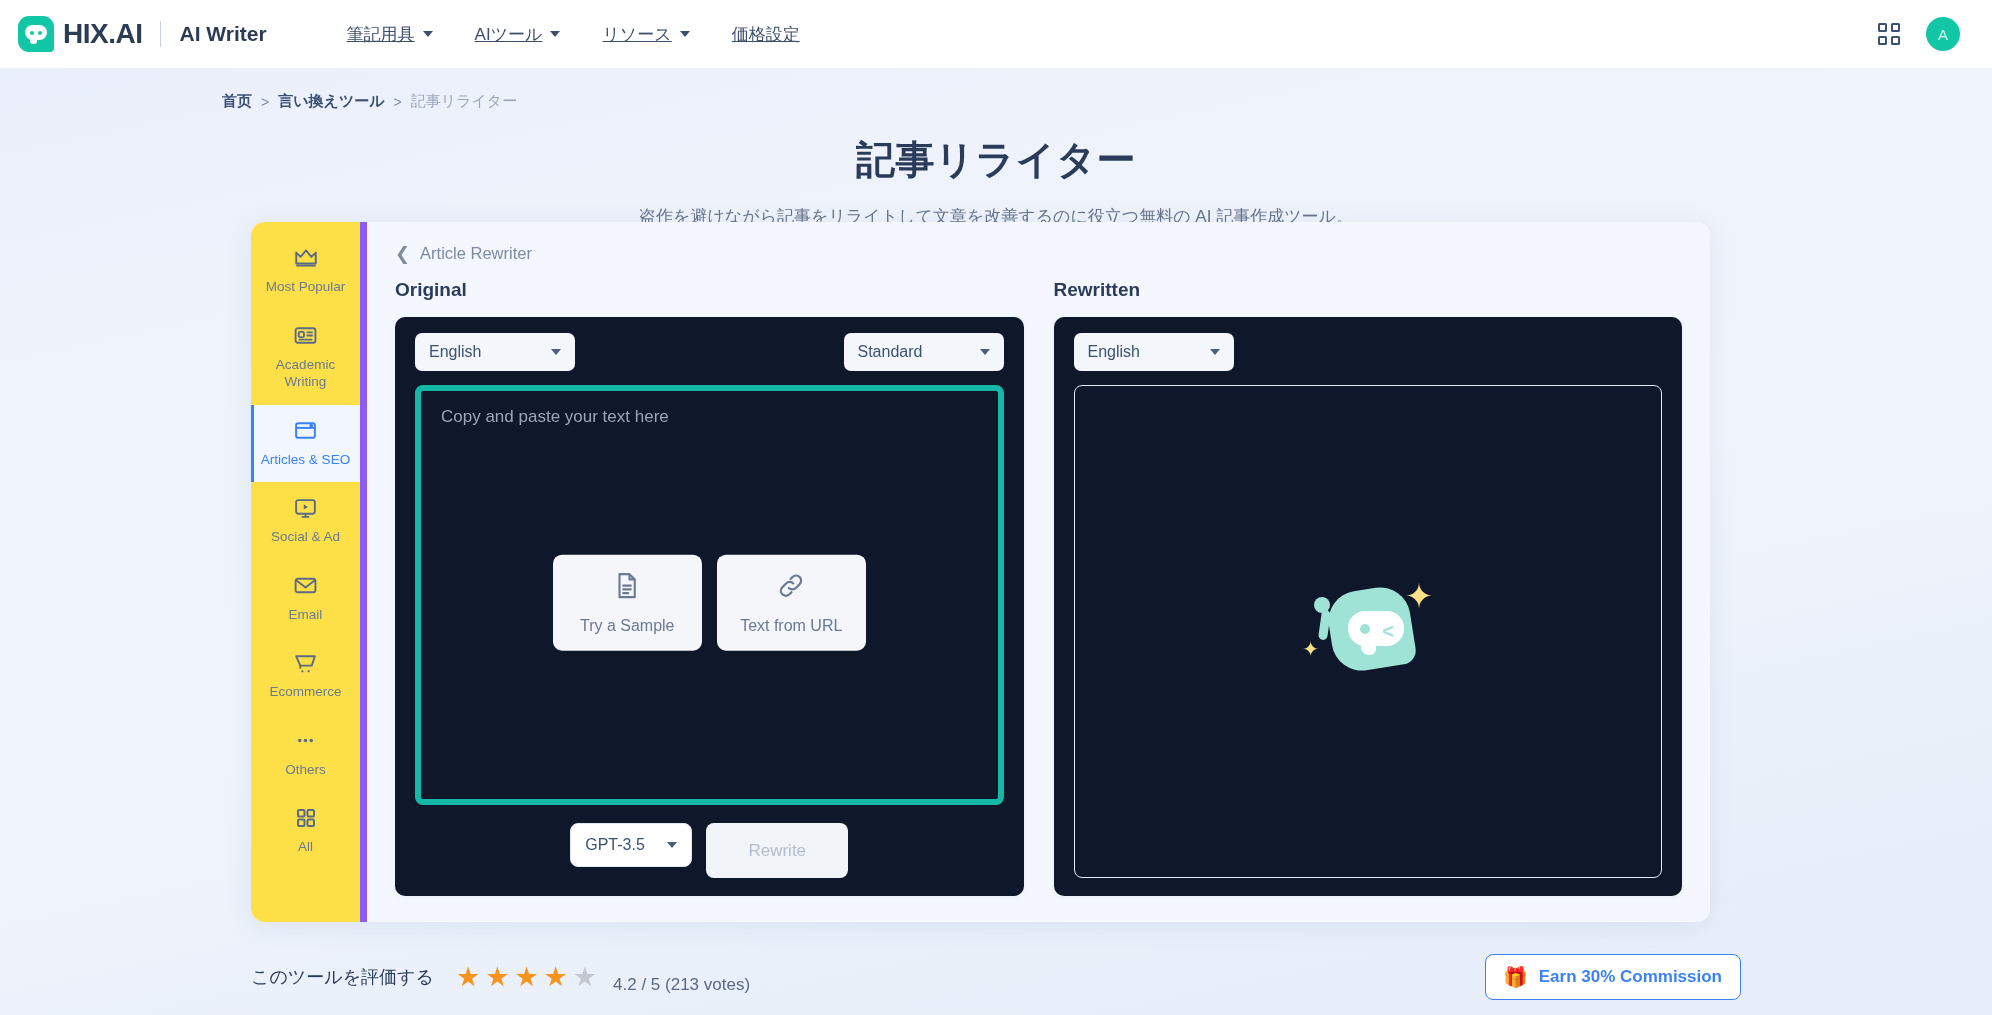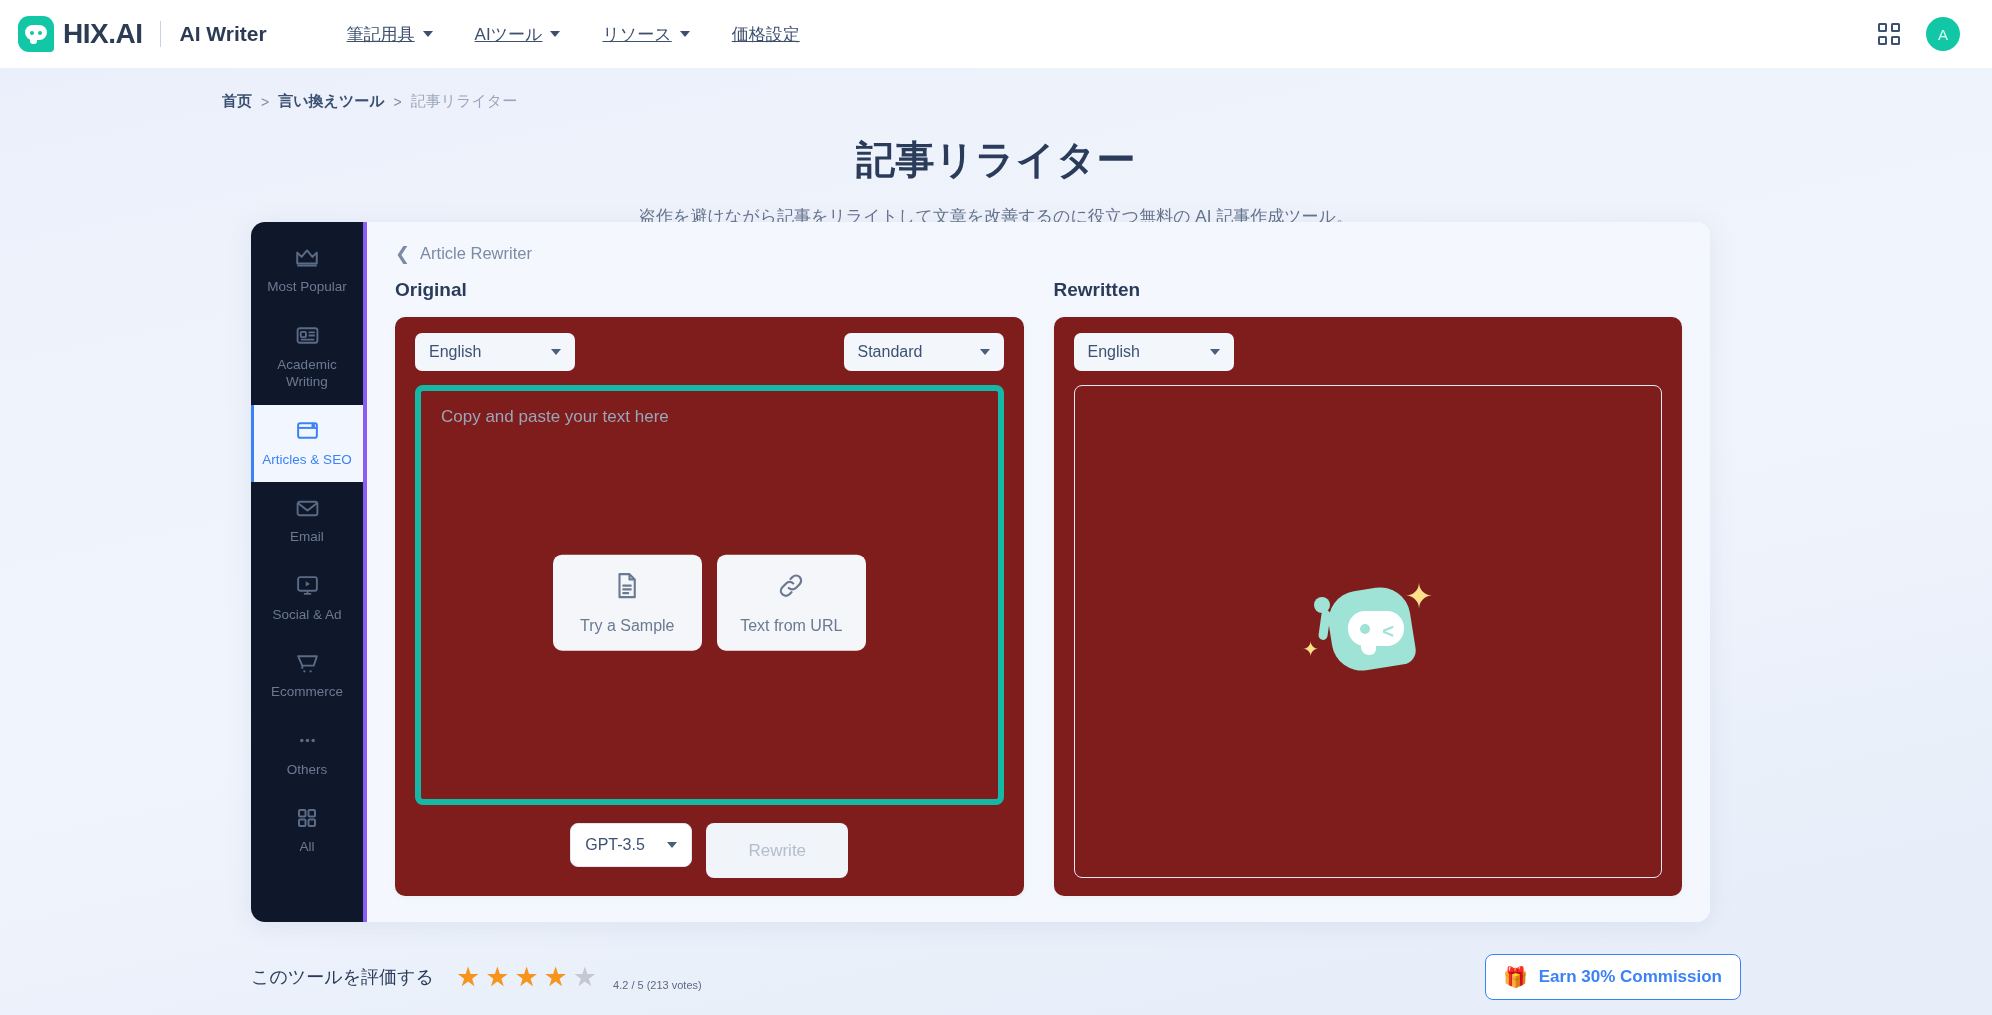--- a/index.html
+++ b/index.html
@@ -100,22 +100,22 @@
   
   .card {
     position: absolute; left: 251px; top: 222px;
     width: 1459px; height: 700px;
     background: #ffffff; border-radius: 14px;
     box-shadow: 0 4px 26px rgba(80,105,160,0.10);
     display: flex; overflow: hidden;
   }
   
   .sidebar {
-    width: 116px; flex: 0 0 116px; background: #0f172a;
-    border-right: 4px solid #8b5cf6;
+    width: 116px; flex: 0 0 116px; background: #fde047;
+    border-right: 7px solid #8b5cf6;
     padding-top: 10px;
     display: flex; flex-direction: column;
   }
   .side-item {
     padding: 13px 6px 14px; text-align: center; cursor: pointer;
   }
   .side-item.active { background: #f2f7ff; border-left: 3px solid #3b82f6; padding-left: 3px; }
   .side-icon { height: 26px; display: flex; align-items: center; justify-content: center; margin-bottom: 7px; }
   .side-icon svg { display: block; }
   .side-label {
@@ -134,21 +134,21 @@
   }
   .back-chev { color: #7c8ba4; font-size: 18px; line-height: 1; }
   .back-text { font-size: 16.5px; color: #7c8ba4; }
 
   .panes { display: flex; gap: 30px; flex: 1; min-height: 0; }
   .pane { flex: 1; display: flex; flex-direction: column; min-width: 0; }
   .pane-title {
     font-size: 19px; font-weight: 700; color: #2b3c5b; margin-bottom: 16px;
   }
   .pane-box {
-    flex: 1; background: #7f1d1d; border-radius: 10px;
+    flex: 1; background: #0f172a; border-radius: 10px;
     box-shadow: 0 1px 7px rgba(95,120,170,0.08);
     padding: 16px 20px 18px; display: flex; flex-direction: column; min-height: 0;
   }
   .ctrl-row { display: flex; align-items: center; margin-bottom: 14px; }
   .select {
     background: #f3f6fb; border-radius: 7px; height: 38px;
     display: flex; align-items: center; justify-content: space-between;
     padding: 0 14px; min-width: 160px; cursor: pointer;
   }
   .select .sv { font-size: 16px; color: #3d5272; }
@@ -240,21 +240,21 @@
 
   
   .bottombar {
     position: absolute; left: 0; right: 0; top: 948px; height: 58px;
     display: flex; align-items: center; padding: 0 251px;
   }
   .rate-label { font-size: 18px; color: #2b3c5b; font-weight: 400; }
   .stars { display: flex; gap: 5px; margin-left: 22px; }
   .star { font-size: 27px; line-height: 1; color: #F7941E; }
   .star.off { color: #C4C9D1; }
-  .rate-num { font-size: 11px; color: #5a6a84; margin-left: 16px; margin-top: 16px; }
+  .rate-num { font-size: 17px; color: #5a6a84; margin-left: 16px; margin-top: 16px; }
   .commission {
     margin-left: auto; display: flex; align-items: center; gap: 10px;
     border: 1.5px solid #3b82f6; border-radius: 8px; background: #ffffff;
     height: 46px; padding: 0 18px; cursor: pointer;
   }
   .commission .ctext { font-size: 17px; font-weight: 700; color: #3b82f6; }
   .gift { font-size: 20px; line-height: 1; }
 </style>
 </head>
 <body>
@@ -344,36 +344,36 @@
           <path d="M3 9.5h18"></path>
             <circle cx="17.5" cy="7.3" r="0.9" fill="#3b82f6"></circle>
         </svg>
       </div>
       <div class="side-label">Articles &amp; SEO</div>
     </div>
 
     <div class="side-item">
       <div class="side-icon">
         <svg width="25" height="25" viewBox="0 0 24 24" fill="none" stroke="#5b6b85" stroke-width="1.8" stroke-linejoin="round">
-          <rect x="2.5" y="5.5" width="19" height="13" rx="2"></rect>
-          <path d="M3 7l9 7 9-7"></path>
-        </svg>
-      </div>
-      <div class="side-label">Email</div>
-    </div>
-
-    <div class="side-item">
-      <div class="side-icon">
-        <svg width="25" height="25" viewBox="0 0 24 24" fill="none" stroke="#5b6b85" stroke-width="1.8" stroke-linejoin="round">
           <rect x="3" y="4" width="18" height="13" rx="2"></rect>
           <path d="M12 17v3M8.5 20h7"></path>
           <path d="M10.3 8l4 2.5-4 2.5z" fill="#5b6b85" stroke="none"></path>
         </svg>
       </div>
       <div class="side-label">Social &amp; Ad</div>
+    </div>
+
+    <div class="side-item">
+      <div class="side-icon">
+        <svg width="25" height="25" viewBox="0 0 24 24" fill="none" stroke="#5b6b85" stroke-width="1.8" stroke-linejoin="round">
+          <rect x="2.5" y="5.5" width="19" height="13" rx="2"></rect>
+          <path d="M3 7l9 7 9-7"></path>
+        </svg>
+      </div>
+      <div class="side-label">Email</div>
     </div>
 
     <div class="side-item">
       <div class="side-icon">
         <svg width="25" height="25" viewBox="0 0 24 24" fill="none" stroke="#5b6b85" stroke-width="1.8" stroke-linejoin="round">
           <path d="M3 5h18l-3 9H7z"></path>
             <path d="M7 14v3"></path>
           <circle cx="9" cy="19.5" r="1.1" fill="#5b6b85" stroke="none"></circle>
           <circle cx="15" cy="19.5" r="1.1" fill="#5b6b85" stroke="none"></circle>
         </svg>

